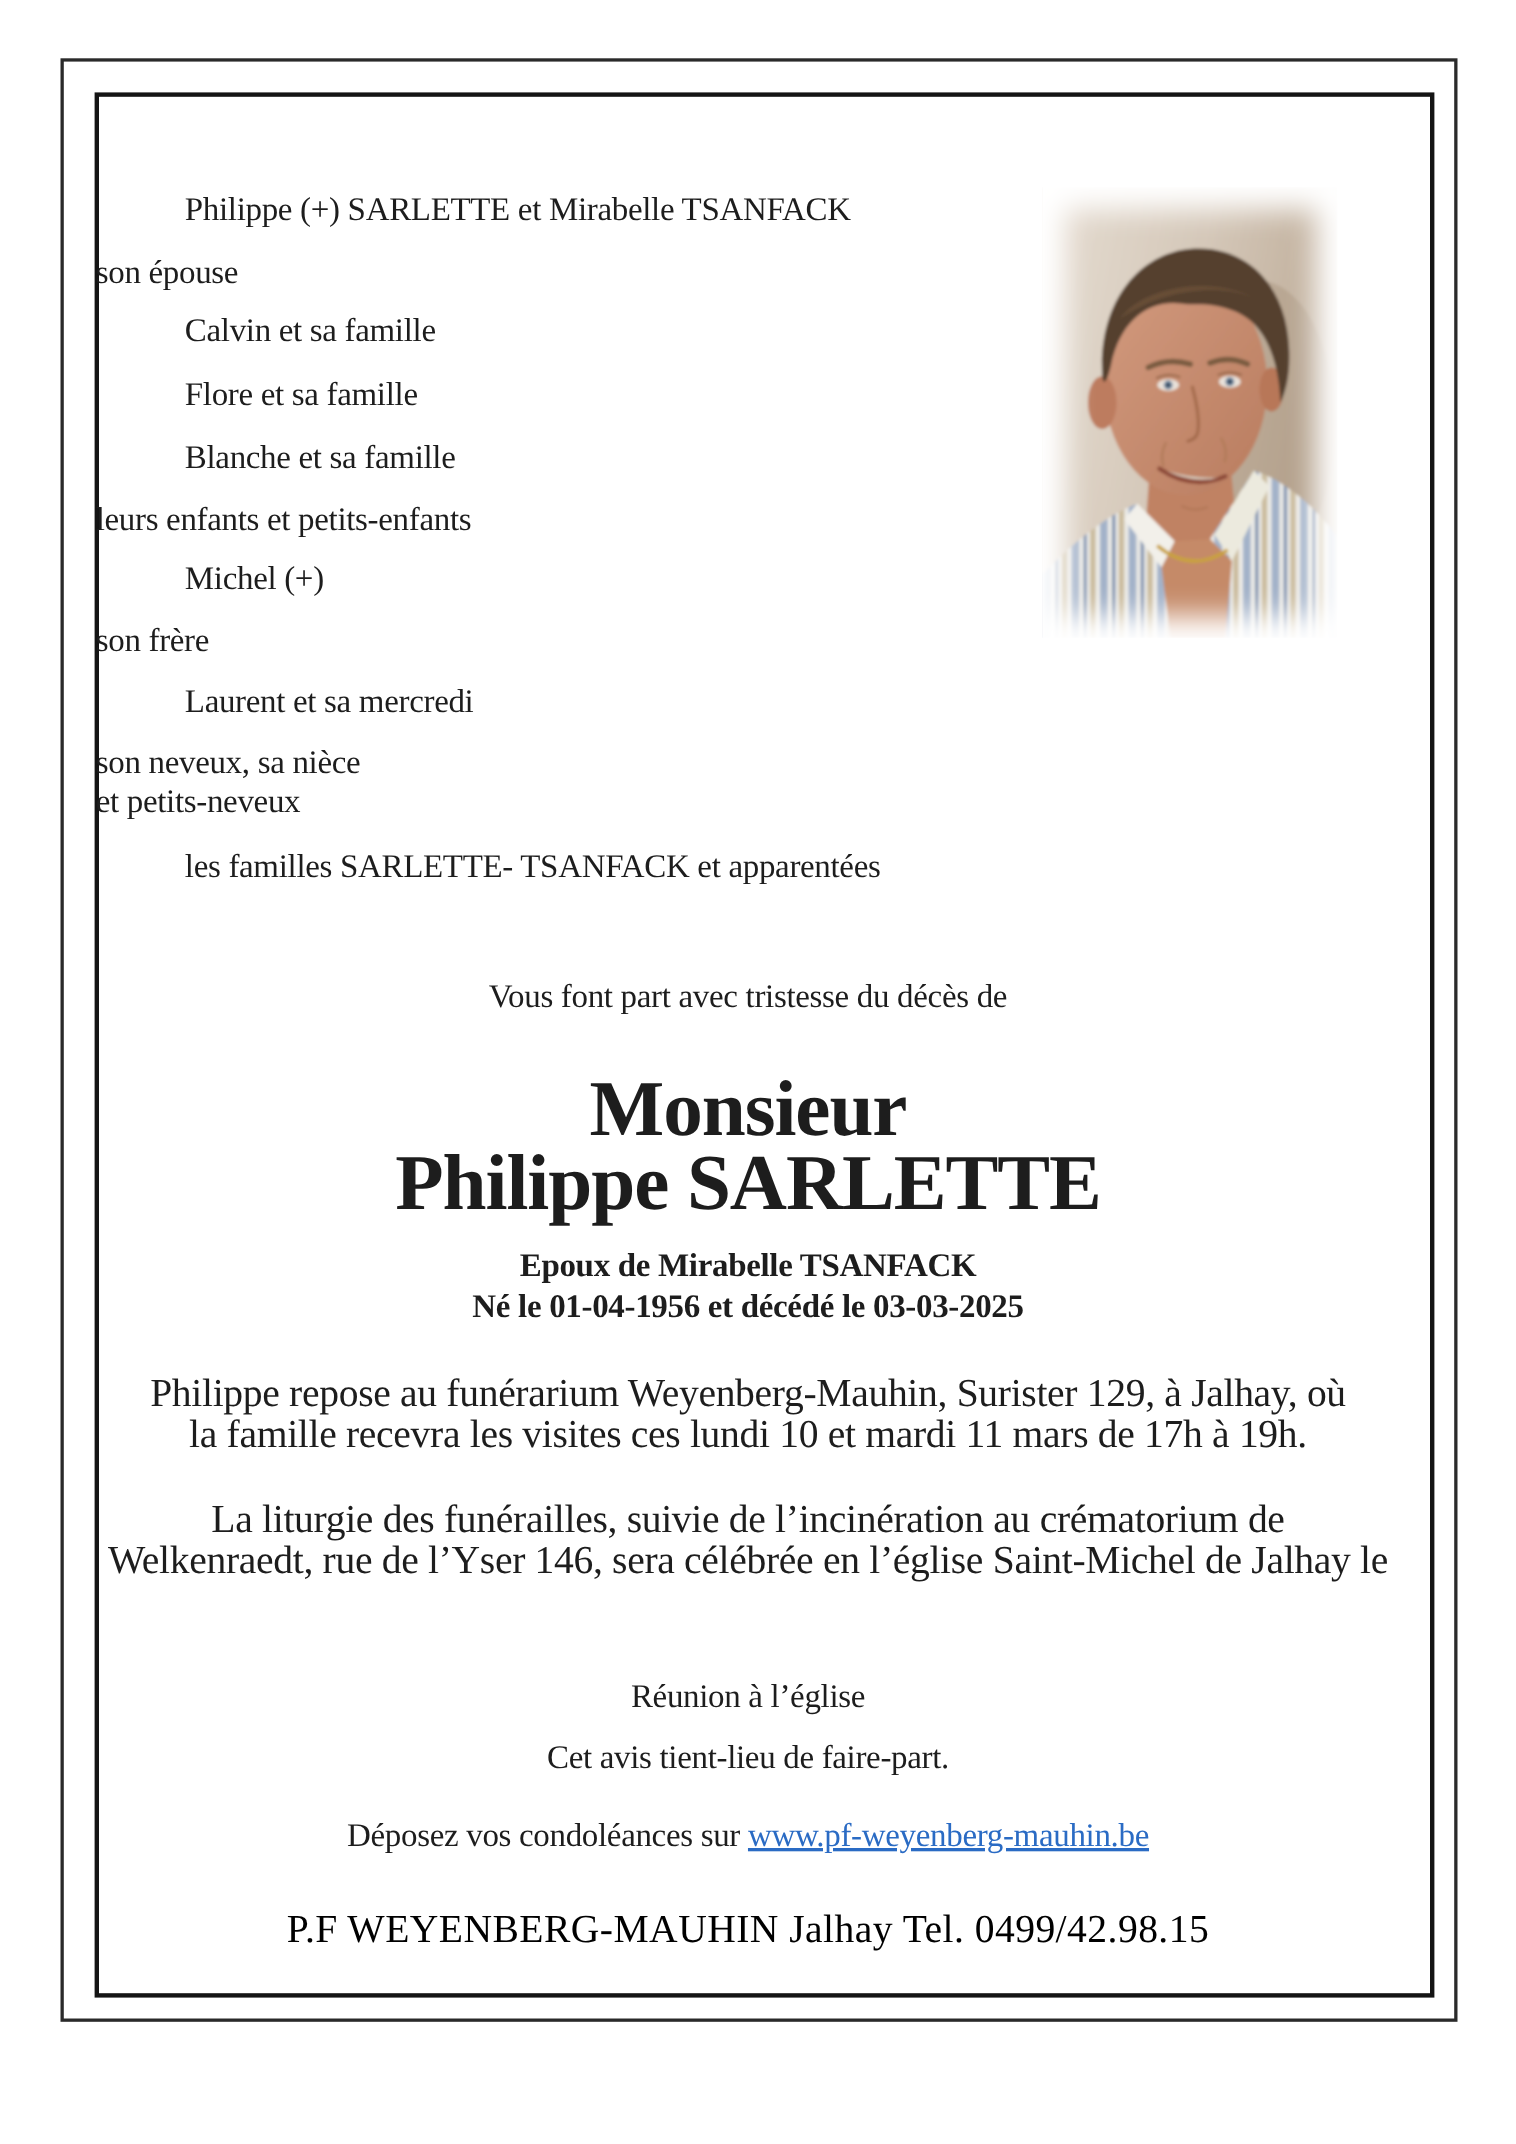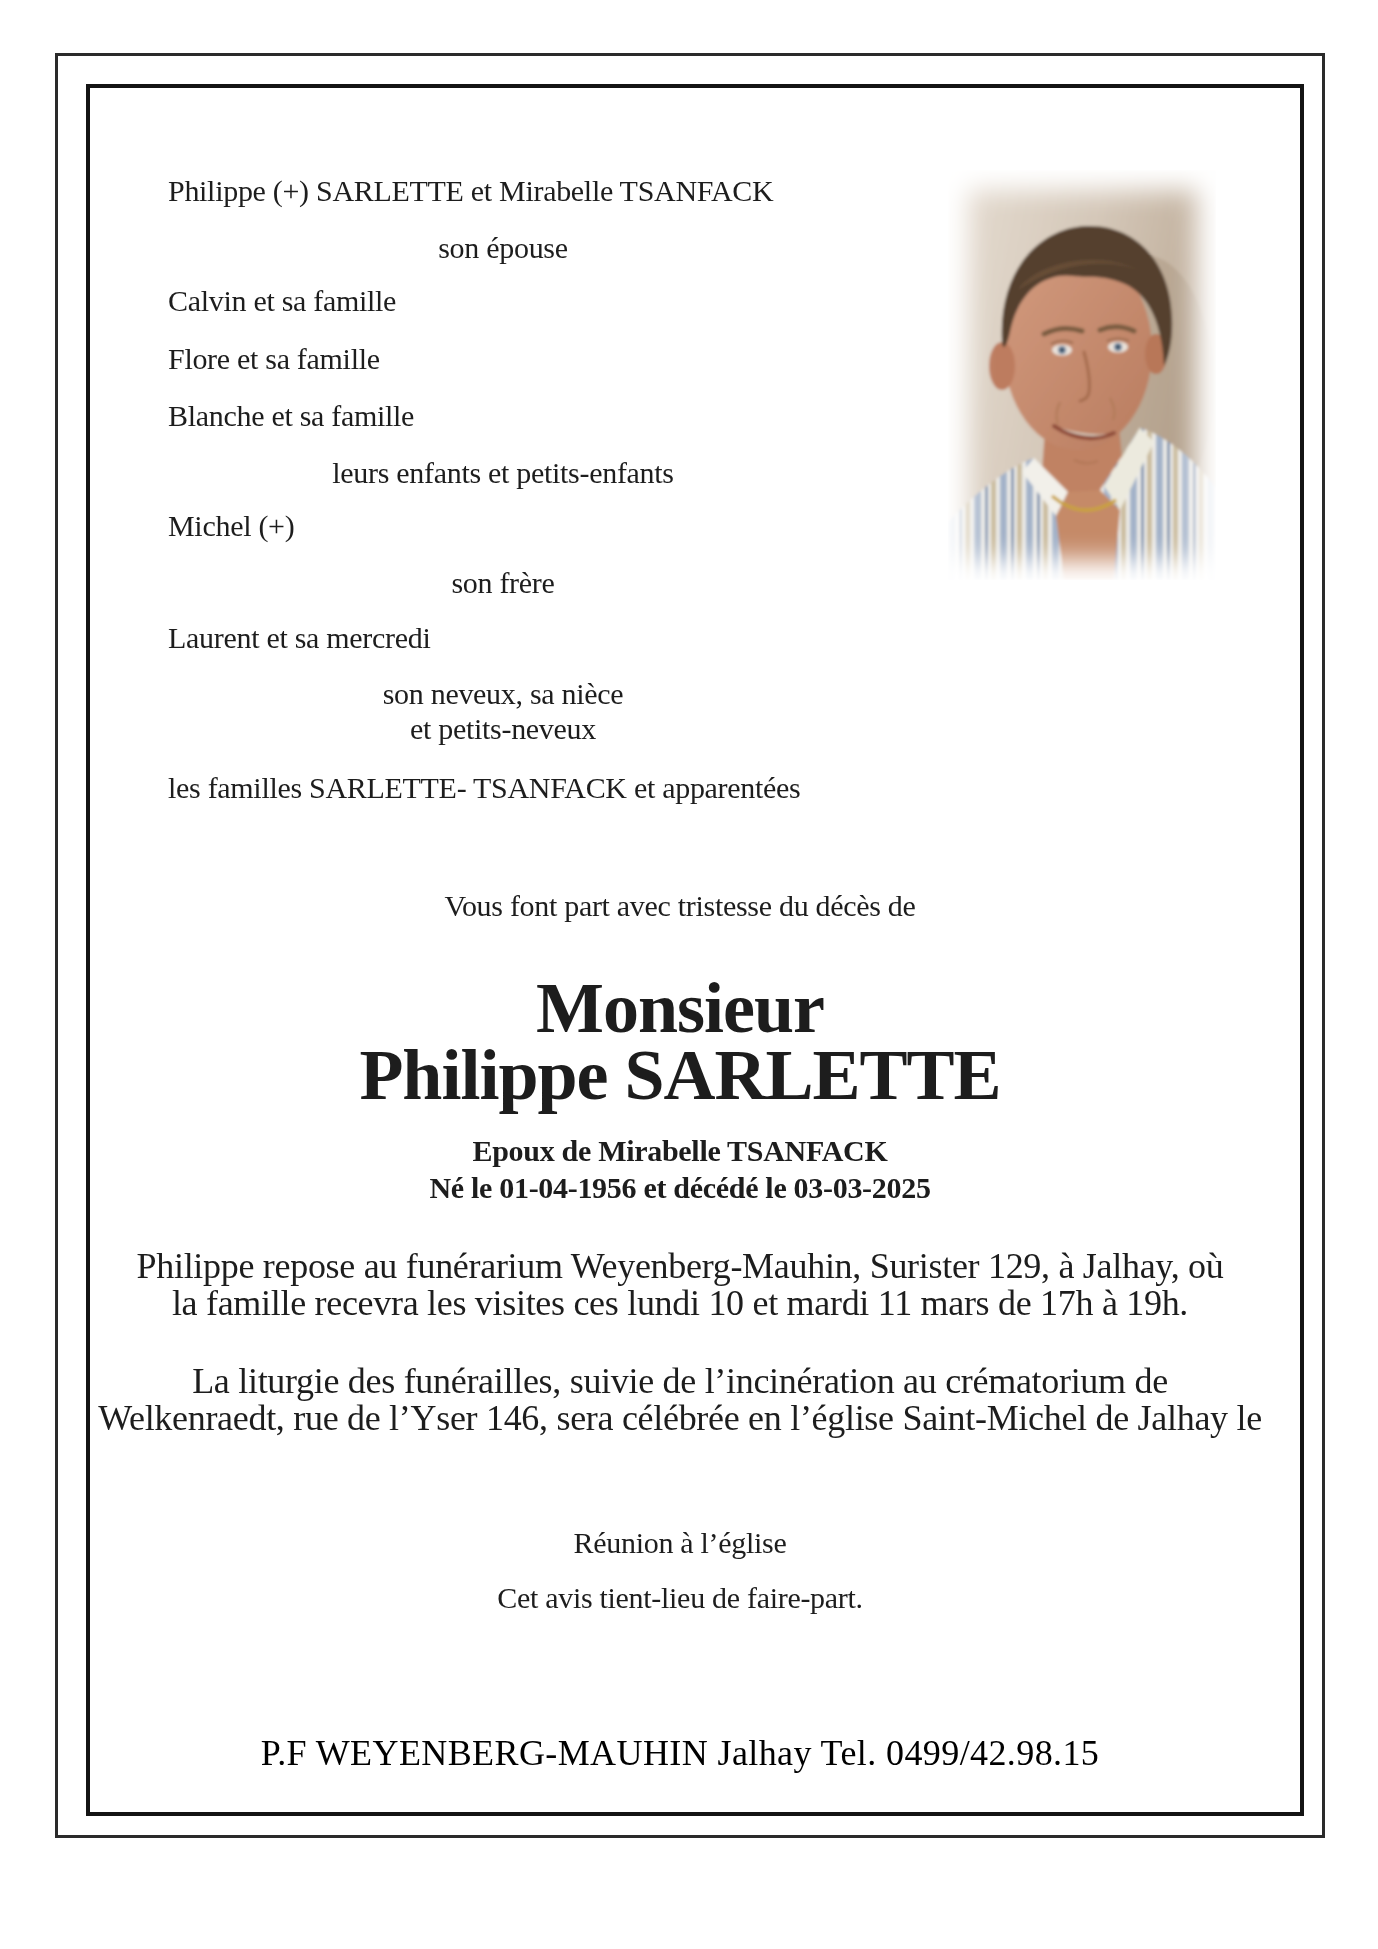--- a/index.html
+++ b/index.html
@@ -13,21 +13,21 @@
   .frame-outer {
     position:absolute; left:55px; top:53px; width:1270px; height:1785px;
     border:3px solid #2a2a2a; box-sizing:border-box;
   }
   .frame-inner {
     position:absolute; left:86px; top:84px; width:1218px; height:1732px;
     border:4px solid #141414; box-sizing:border-box;
   }
   .ln { position:absolute; font-size:30px; line-height:36px; letter-spacing:-0.3px; white-space:nowrap; }
   .lft  { left:168px; }
-  .tabr { left:103px; width:800px; text-align:center; }
+  .tabr { left:87px; width:800px; text-align:left; }
   .ctr  { left:60px; width:1240px; text-align:center; }
   .blk  { position:absolute; left:60px; width:1240px; text-align:center;
           font-size:36px; line-height:37px; letter-spacing:-0.3px; }
   .blk div { white-space:nowrap; }
   .title { font-size:72px; font-weight:bold; line-height:72px; letter-spacing:-1px; }
   .sub   { font-weight:bold;text-align:center; }
   .footer { color:#000000; font-size:36px; letter-spacing:0.4px; }
   a.condolink { color:#2a6bc4; text-decoration:underline; cursor:pointer; }
   .photo { position:absolute; left:948px; top:170px; width:268px; height:410px; }
   .photo svg { display:block; }
@@ -133,16 +133,20 @@
   </div>
 
   <div class="blk" style="top:1363px">
     <div>La liturgie des funérailles, suivie de l’incinération au crématorium de</div>
     <div>Welkenraedt, rue de l’Yser 146, sera célébrée en l’église Saint-Michel de Jalhay le</div>
   </div>
 
   <div class="ln ctr" style="top:1525px">Réunion à l’église</div>
   <div class="ln ctr" style="top:1580px">Cet avis tient-lieu de faire-part.</div>
 
+  <div class="ln ctr" style="top:1651px">
+    <span>Déposez vos condoléances sur</span>
+    <a class="condolink" href="#">www.pf-weyenberg-mauhin.be</a>
+  </div>
 
   <div class="ln ctr footer" style="top:1735px">P.F WEYENBERG-MAUHIN Jalhay Tel. 0499/42.98.15</div>
 
 </div>
 
 </body></html>

